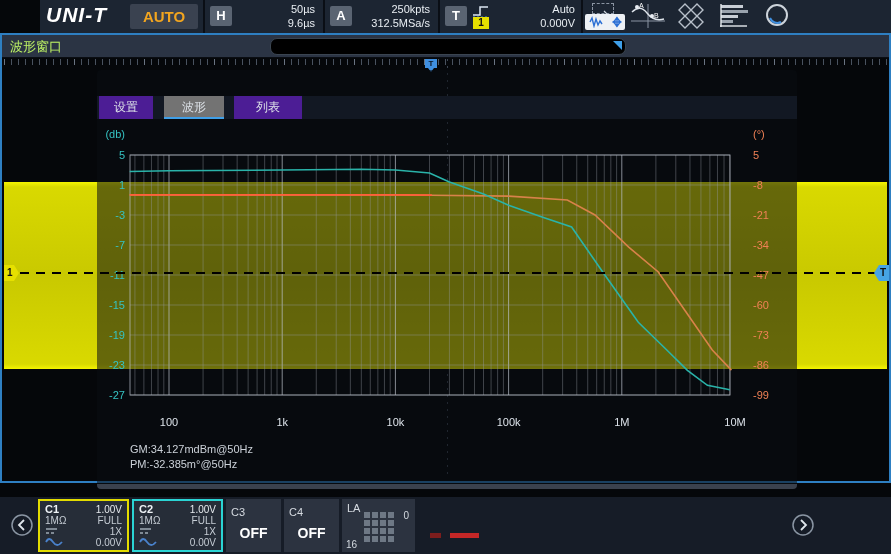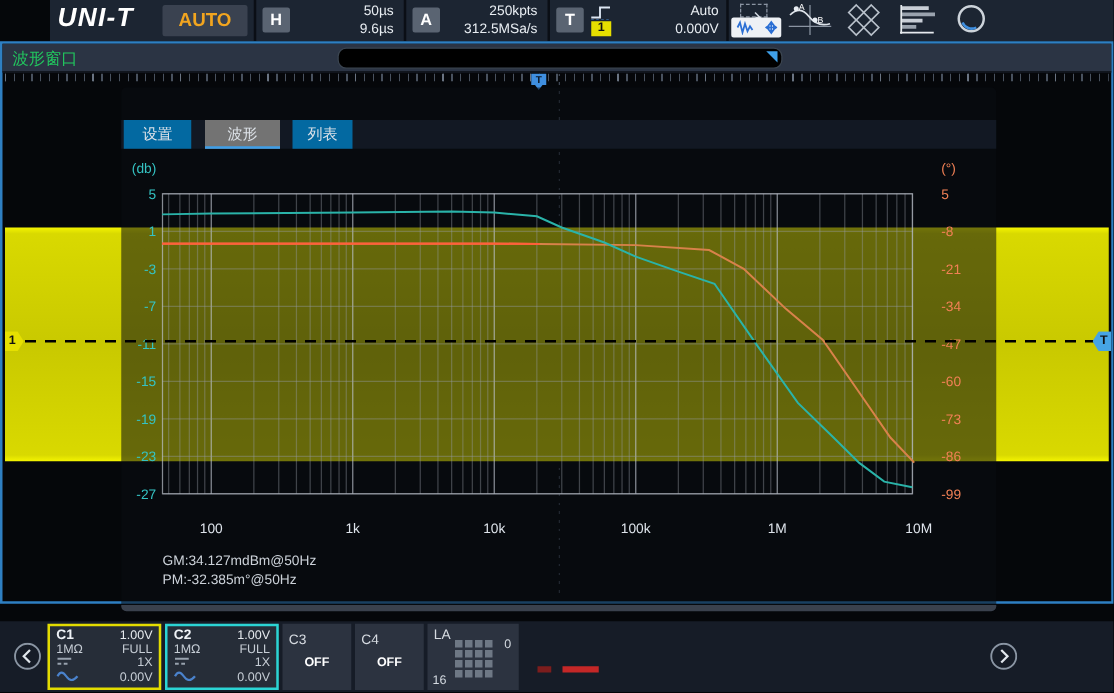--- a/index.html
+++ b/index.html
@@ -22,21 +22,21 @@
   .tb-icons{position:absolute;left:545px;top:2px;display:flex;gap:3px;}
   .ico-cell{width:40px;height:28px;position:relative;}
   .ico-active-bottom{position:absolute;left:0;bottom:0;width:40px;height:16px;background:#eef1f5;border-radius:2px;
                      display:flex;align-items:center;justify-content:center;}
   .ico-dash-top{position:absolute;left:7px;top:1px;width:20px;height:9px;border:1px dashed #8a94a2;}
   .grid-ico{position:absolute;right:5px;top:6px;}
   
   .wavewin{position:absolute;left:0;top:33px;width:891px;height:450px;border:2px solid #2e7fc2;
            box-sizing:border-box;background:#05070a;}
   .wavehead{position:absolute;left:0;top:0;width:887px;height:22px;background:#2b3444;border-bottom:1px solid #0a0d12;}
-  .wavehead-title{position:absolute;left:8px;top:3px;font-size:13px;color:#22c55e;}
+  .wavehead-title{position:absolute;left:8px;top:3px;font-size:13px;color:#bef264;}
   .posbar{position:absolute;left:268px;top:3px;width:354px;height:15px;background:#000;border:1px solid #3a4450;
           border-radius:7px;}
   .posbar-tri{position:absolute;right:3px;top:2px;width:0;height:0;border-top:9px solid #3f9fe8;
               border-left:9px solid transparent;}
   .ruler{position:absolute;left:2px;top:24px;width:883px;height:6px;
          background-image:repeating-linear-gradient(90deg,#6a7482 0 1px,transparent 1px 70px),
                           repeating-linear-gradient(90deg,#49525f 0 1px,transparent 1px 7px);}
   .trig-flag{position:absolute;left:423px;top:24px;width:12px;height:9px;background:#3f8fe0;color:#0a1420;
              font-size:8px;font-weight:bold;text-align:center;line-height:9px;}
   .trig-flag:after{content:"";position:absolute;left:3px;top:9px;border-left:3px solid transparent;
@@ -56,37 +56,37 @@
   
   .dialog{position:absolute;left:95px;top:35px;width:700px;height:419px;background:rgba(10,13,19,0.55);
           z-index:2;border-radius:4px;}
   .dlg-title{position:absolute;left:0;top:0;width:700px;height:26px;background:#242d3b;border-radius:4px 4px 0 0;}
   .dlg-title-text{position:absolute;left:10px;top:5px;font-size:13px;color:#eaeef3;}
   .dlg-help{position:absolute;left:650px;top:4px;width:17px;height:17px;border:1.5px solid #dfe4ea;border-radius:50%;
             color:#dfe4ea;font-size:11px;text-align:center;line-height:17px;background:transparent;}
   .dlg-close{position:absolute;left:679px;top:3px;width:19px;height:19px;background:#8f969e;border-radius:50%;
              color:#262b33;font-size:11px;font-weight:bold;text-align:center;line-height:19px;}
   .dlg-tabs{position:absolute;left:0;top:26px;width:700px;height:23px;background:#121823;}
-  .tab{position:absolute;top:0;height:23px;background:#0369a1;color:#dde2e8;font-size:12px;text-align:center;
+  .tab{position:absolute;top:0;height:23px;background:#4c1d95;color:#dde2e8;font-size:12px;text-align:center;
        line-height:23px;}
   .tab.active{background:#737373;border-bottom:2px solid #3f9fe8;box-sizing:border-box;}
   #plot-svg{position:absolute;left:0;top:0;width:700px;height:419px;font-family:inherit;}
   .gm-text{position:absolute;left:33px;top:373px;font-size:11px;color:#ccd2d9;}
   .pm-text{position:absolute;left:33px;top:388px;font-size:11px;color:#ccd2d9;}
   .dlg-strip{position:absolute;left:0;top:414px;width:700px;height:5px;background:#3a414d;border-radius:0 0 4px 4px;}
   
   .bottombar{position:absolute;left:0;top:497px;width:891px;height:57px;background:#161c27;}
   .circ-btn{position:absolute;width:22px;height:22px;top:17px;}
   .chan{position:absolute;top:2px;width:91px;height:53px;background:#262d38;box-sizing:border-box;
         padding:2px 5px;display:flex;flex-direction:column;justify-content:flex-end;}
   .chan-row{display:flex;justify-content:space-between;font-size:10px;color:#c6cdd5;line-height:11px;align-items:center;}
   .chan-name{font-size:11px;font-weight:bold;color:#eef2f6;}
   .chan-val{color:#e6eaee;}
   .chan-off{position:absolute;top:2px;width:55px;height:53px;background:#2c3340;box-sizing:border-box;padding:3px 5px;}
-  .off-label{position:absolute;left:50%;top:26px;transform:translateX(-50%);font-size:10px;font-weight:bold;color:#fff;}
+  .off-label{position:absolute;left:50%;top:26px;transform:translateX(-50%);font-size:14px;font-weight:bold;color:#fff;}
   .la-panel{position:absolute;left:342px;top:2px;width:73px;height:53px;background:#2c3340;box-sizing:border-box;}
   .la-grid{position:absolute;left:22px;top:13px;display:grid;grid-template-columns:repeat(4,6px);
            grid-template-rows:repeat(4,6px);gap:2px;}
   .la-grid div{background:#6e7885;}
   .la-zero{position:absolute;right:6px;top:11px;font-size:10px;color:#d4dae0;}
   .la-fifteen{position:absolute;left:4px;bottom:2px;font-size:10px;color:#d4dae0;}
   .red-dash{position:absolute;top:36px;height:5px;}
   .clock{position:absolute;left:820px;top:0;width:71px;height:57px;text-align:right;}
   .clock-time{position:absolute;right:8px;top:24px;font-size:12px;color:#f0f3f6;}
   .clock-date{position:absolute;right:3px;top:39px;font-size:11px;color:#f0f3f6;}
@@ -213,21 +213,21 @@
     </div>
     <div class="ruler"></div>
     <div class="trig-flag">T</div>
     <div class="center-dotline"></div>
     <div class="yellow-band"></div>
 
     <div class="dialog">
       <div class="dlg-tabs">
         <div class="tab" style="left:2px;width:54px">设置</div>
         <div class="tab active" style="left:67px;width:60px">波形</div>
-        <div class="tab" style="left:137px;width:48px">列表</div>
+        <div class="tab" style="left:137px;width:68px">列表</div>
       </div>
       <svg id="plot-svg" viewBox="0 0 700 419">
           <line x1="37.92340449083732" y1="85" x2="37.92340449083732" y2="325" stroke="rgba(150,156,166,0.40)" stroke-width="1"></line>
           <line x1="46.88672154342846" y1="85" x2="46.88672154342846" y2="325" stroke="rgba(150,156,166,0.40)" stroke-width="1"></line>
           <line x1="54.46509812961388" y1="85" x2="54.46509812961388" y2="325" stroke="rgba(150,156,166,0.40)" stroke-width="1"></line>
           <line x1="61.02978652748801" y1="85" x2="61.02978652748801" y2="325" stroke="rgba(150,156,166,0.40)" stroke-width="1"></line>
           <line x1="66.82025206853156" y1="85" x2="66.82025206853156" y2="325" stroke="rgba(150,156,166,0.40)" stroke-width="1"></line>
           <line x1="72" y1="85" x2="72" y2="325" stroke="rgba(188,194,204,0.70)" stroke-width="1"></line>
           <line x1="106.07659550916267" y1="85" x2="106.07659550916267" y2="325" stroke="rgba(150,156,166,0.40)" stroke-width="1"></line>
           <line x1="126.01012603426581" y1="85" x2="126.01012603426581" y2="325" stroke="rgba(150,156,166,0.40)" stroke-width="1"></line>

